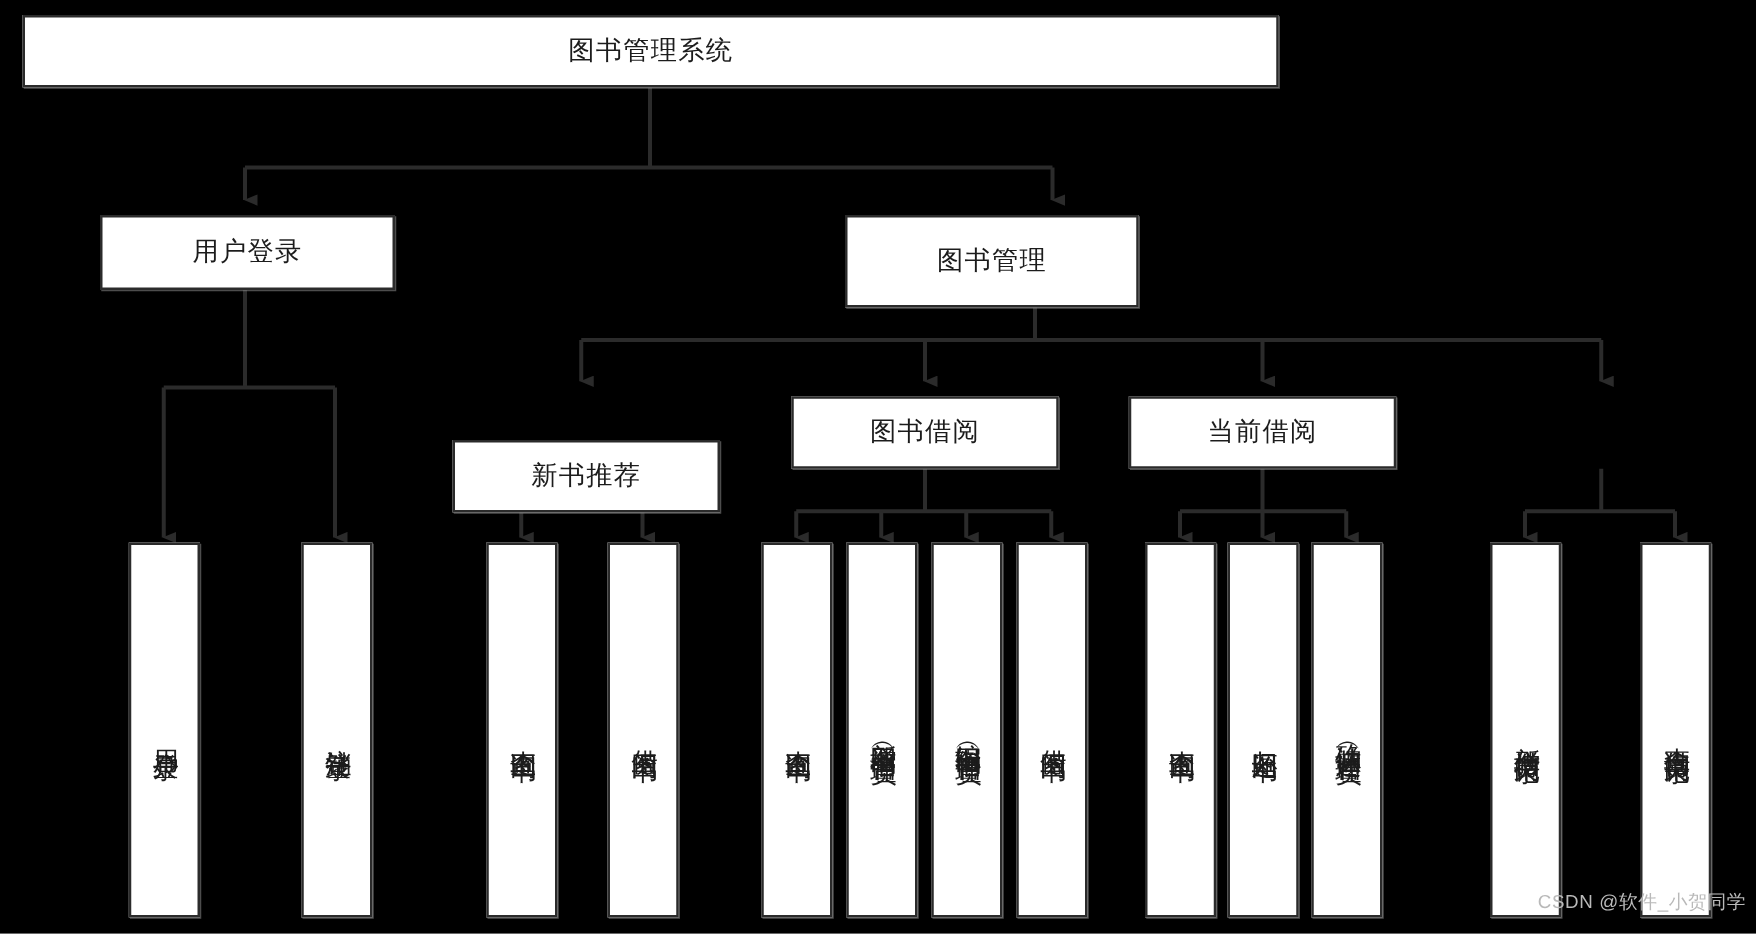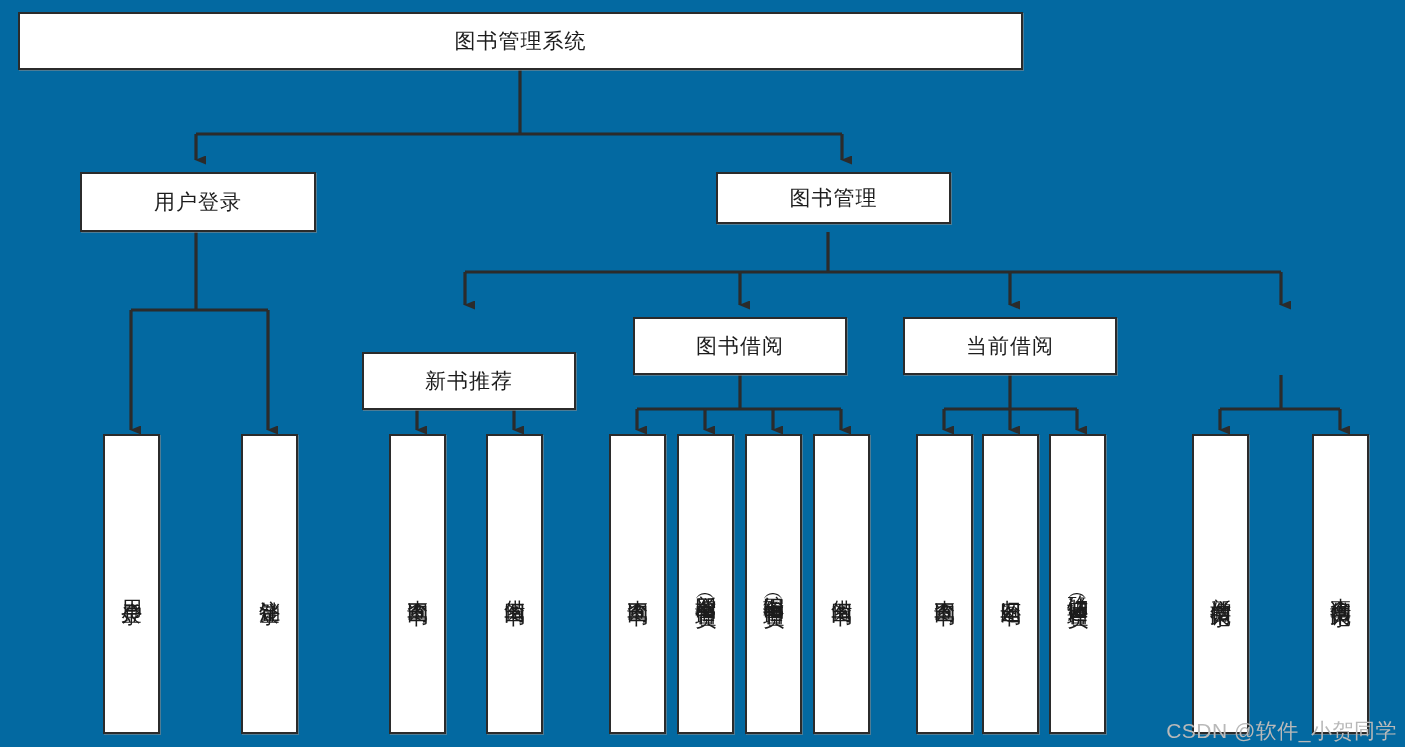--- a/index.html
+++ b/index.html
@@ -5,21 +5,21 @@
 <style>
   html,body{margin:0;padding:0;background:#ffffff;}
   body{
     font-family:"Liberation Sans","DejaVu Sans",sans-serif;
     color:#1a1a1a;
   }
   #canvas{
     position:relative;
     width:1405px;
     height:747px;
-    background:#0369a1;
+    background:#000000;
     overflow:hidden;
     text-decoration:underline;
   }
   svg#edges{
     position:absolute;
     left:0; top:0;
     width:1405px; height:747px;
     pointer-events:none;
   }
   .node{
@@ -48,22 +48,22 @@
   }
   .node.vert .vtext{
     writing-mode:vertical-rl;
     text-orientation:upright;
     display:block;
     white-space:nowrap;
   }
   .watermark{
     position:absolute;
     right:8px;
-    bottom:2px;
-    font-size:21px;
+    bottom:16px;
+    font-size:15px;
     color:#b9b9b9;
     letter-spacing:0.5px;
     white-space:nowrap;
     user-select:none;
   }
 </style>
 </head>
 <body>
 
 <div id="canvas">
@@ -119,21 +119,21 @@
   </svg>
 
   <div class="node horiz" style="left:18px; top:12px; width:1005px; height:58px;">
     <span>图书管理系统</span>
   </div>
 
   <div class="node horiz" style="left:80px; top:172px; width:236px; height:60px;">
     <span>用户登录</span>
   </div>
 
-  <div class="node horiz" style="left:716px; top:172px; width:235px; height:52px;">
+  <div class="node horiz" style="left:676px; top:172px; width:235px; height:74px;">
     <span>图书管理</span>
   </div>
 
   <div class="node horiz" style="left:362px; top:317px; width:214px; height:58px;margin-top:35px;">
     <span>新书推荐</span>
   </div>
 
   <div class="node horiz" style="left:633px; top:317px; width:214px; height:58px;">
     <span>图书借阅</span>
   </div>

